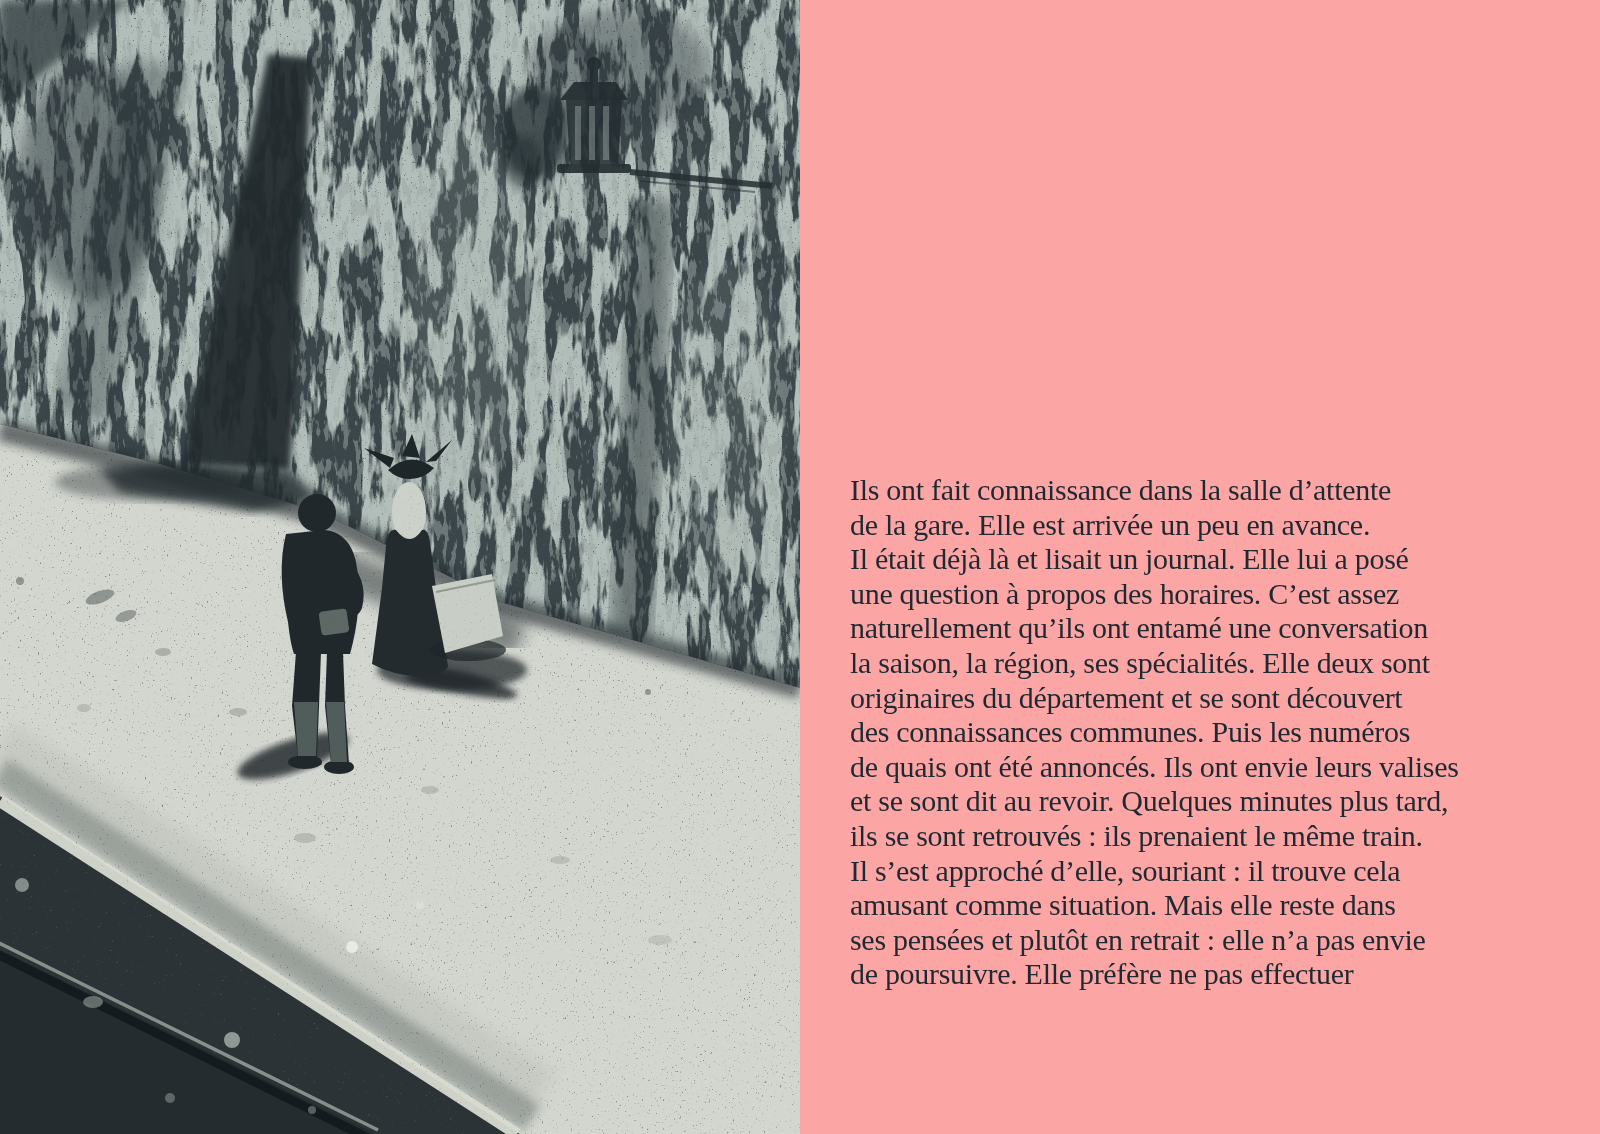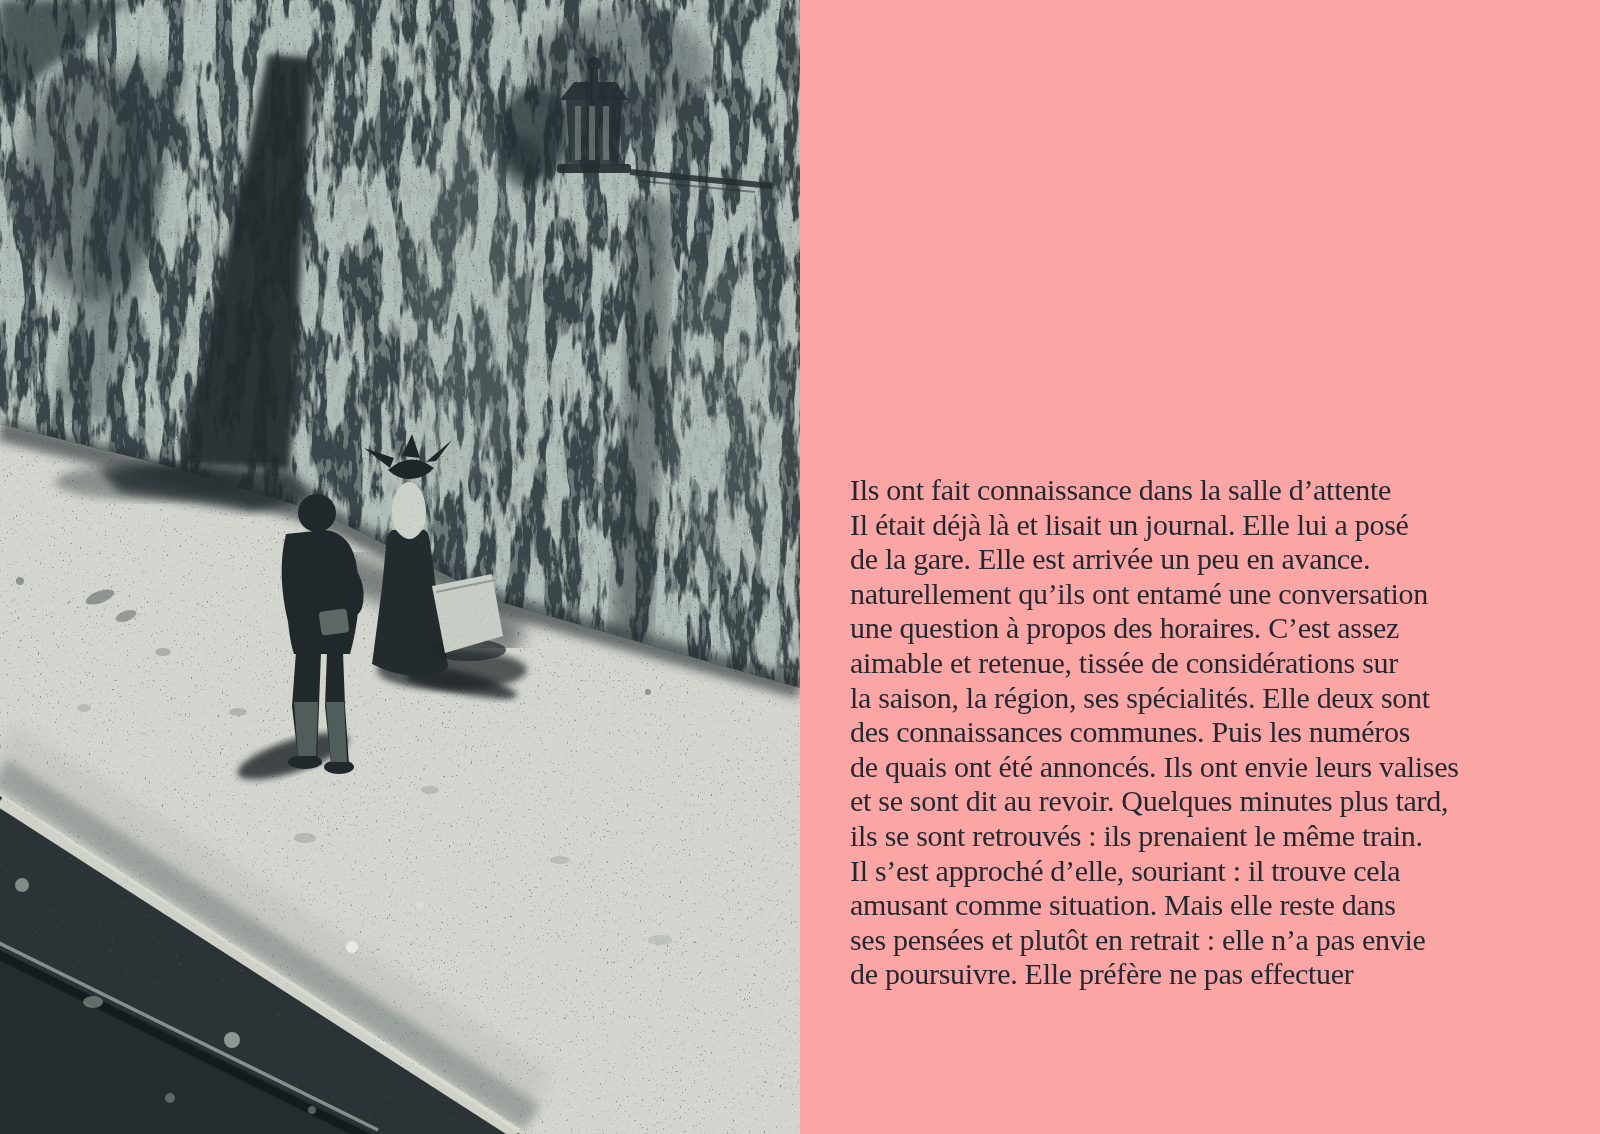--- a/index.html
+++ b/index.html
@@ -175,26 +175,26 @@
 
       <circle cx="352" cy="947" r="6" fill="#eceee6" opacity="0.9"></circle>
       <circle cx="420" cy="905" r="4" fill="#e4e6de" opacity="0.5"></circle>
 
       <rect x="0" y="0" width="800" height="1134" filter="url(#darkspeck)" opacity="0.18"></rect>
     </svg>
   </div>
 
   <div class="text-block">
     <div class="line">Ils ont fait connaissance dans la salle d’attente</div>
+    <div class="line">de la gare. Elle est arrivée un peu en avance.</div>
     <div class="line">Il était déjà là et lisait un journal. Elle lui a posé</div>
-    <div class="line">de la gare. Elle est arrivée un peu en avance.</div>
+    <div class="line">une question à propos des horaires. C’est assez</div>
     <div class="line">naturellement qu’ils ont entamé une conversation</div>
-    <div class="line">une question à propos des horaires. C’est assez</div>
-    <div class="line">aimable et retenue, tissée de considérations sur</div>
     <div class="line">la saison, la région, ses spécialités. Elle deux sont</div>
+    <div class="line">originaires du département et se sont découvert</div>
     <div class="line">des connaissances communes. Puis les numéros</div>
     <div class="line">de quais ont été annoncés. Ils ont envie leurs valises</div>
     <div class="line">et se sont dit au revoir. Quelques minutes plus tard,</div>
     <div class="line">ils se sont retrouvés : ils prenaient le même train.</div>
     <div class="line">Il s’est approché d’elle, souriant : il trouve cela</div>
     <div class="line">amusant comme situation. Mais elle reste dans</div>
     <div class="line">ses pensées et plutôt en retrait : elle n’a pas envie</div>
     <div class="line">de poursuivre. Elle préfère ne pas effectuer</div>
   </div>
 

